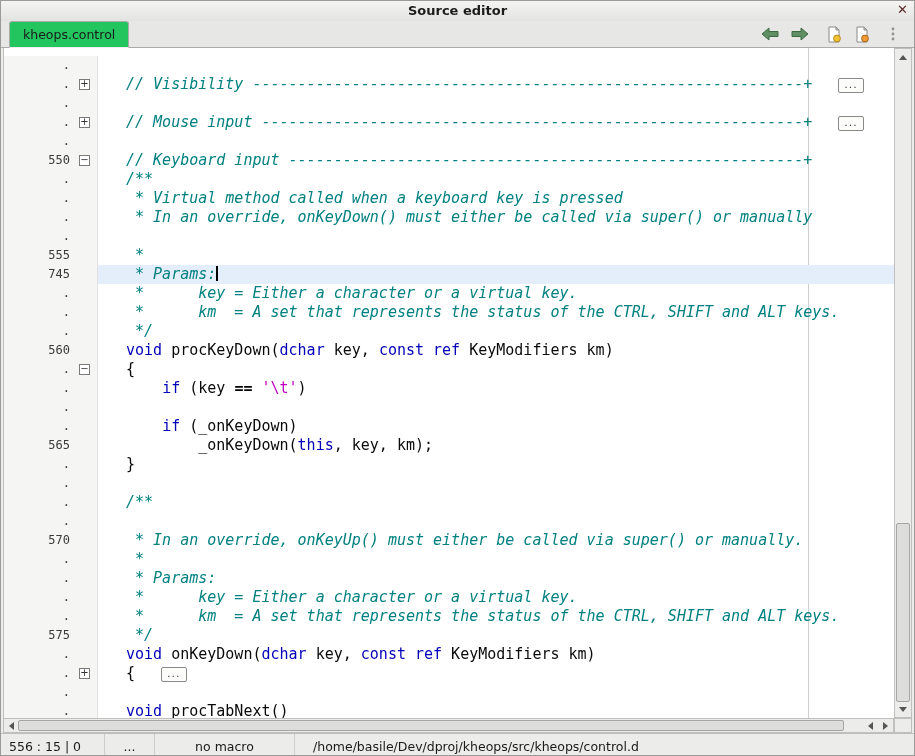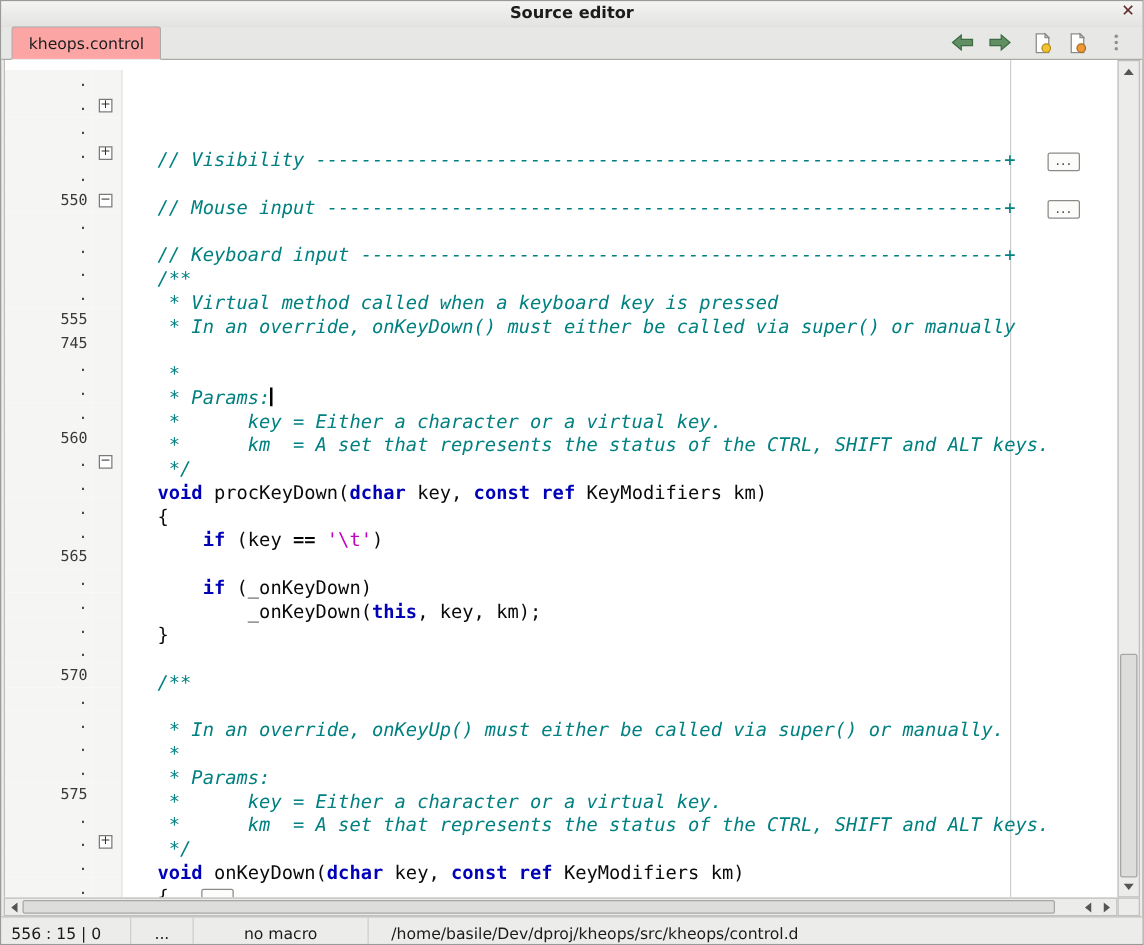--- a/index.html
+++ b/index.html
@@ -8,39 +8,39 @@
   
   .titlebar{position:absolute;left:0;top:0;right:0;height:20px;
             background:linear-gradient(#F4F4F2,#E3E3E1);border-bottom:1px solid #C6C6C4;}
   .title{position:absolute;left:0;right:0;top:2px;text-align:center;font-size:13px;
          font-weight:bold;color:#1c1c1c;}
   .closebtn{position:absolute;right:6px;top:1px;font-size:13px;font-weight:bold;color:#5d2a2a;cursor:default;}
   
   .tabbar{position:absolute;left:0;top:20px;right:0;height:26px;background:#E7E7E5;
           border-bottom:1px solid #ABABA9;}
   .tab{position:absolute;left:8px;bottom:-1px;height:25px;display:flex;align-items:center;
-       padding:0 13px;background:#fca5a5;border:1px solid #ABABA9;border-bottom:1px solid #EDEDEB;
+       padding:0 13px;background:#22c55e;border:1px solid #ABABA9;border-bottom:1px solid #EDEDEB;
        border-radius:3px 3px 0 0;font-size:12.5px;color:#1b1b1b;}
   .tbtn{position:absolute;top:2px;width:22px;height:22px;display:flex;align-items:center;justify-content:center;}
   
   .editor{position:absolute;left:2px;top:47px;width:891px;height:670px;background:#FFFFFF;
           overflow:hidden;border-left:1px solid #BFBFBD;box-sizing:border-box;}
   .marginline{position:absolute;left:804px;top:0;bottom:0;width:1px;background:var(--c-margin_line,#cfcfcf);}
   .lines{position:relative;padding-top:8px;}
   .row{display:flex;height:19px;line-height:19px;font-family:"DejaVu Sans Mono","Liberation Mono",monospace;
        font-size:15px;white-space:pre;}
   .gnum{flex:none;width:66px;text-align:right;padding-right:4px;font-size:12px;color:#3a3a3a;
         background:var(--c-gutter_bg,#f5f5f3);}
   .gfold{flex:none;width:23px;background:var(--c-gutter_bg,#f5f5f3);border-right:1px solid #E2E2E0;position:relative;}
   .fbox{position:absolute;left:5px;top:4px;width:11px;height:11px;box-sizing:border-box;border:1px solid #7a7a7a;
         background:#fff;font-family:"DejaVu Sans",sans-serif;font-size:10px;line-height:8px;text-align:center;color:#333;}
-  .codeline{flex:1;padding-left:28px;color:var(--c-plain,#000);white-space:pre;margin-top:44px;}
+  .codeline{flex:1;padding-left:28px;color:var(--c-plain,#000);white-space:pre;}
   .row.current .codeline{background:var(--c-current_line_bg,#e4eefa);}
   .tok-cm{color:var(--c-comment,#008080);font-style:italic;}
-  .tok-kw{color:var(--c-keyword,#0000bb);font-weight:bold;text-align:right;}
+  .tok-kw{color:var(--c-keyword,#0000bb);font-weight:normal;text-align:right;}
   .tok-str{color:var(--c-string,#c000c0);}
   .tok-op{color:var(--c-operator,#000);font-weight:bold;}
   .tok-pl{color:var(--c-plain,#000);}
   .caret{display:inline-block;width:2px;height:15px;background:#000;vertical-align:-2px;}
   .ebox{display:inline-block;margin-left:26px;padding:0 5px;border:1px solid #8a8a88;background:#FCFCFA;
         border-radius:2px;font-family:"DejaVu Sans",sans-serif;font-size:11px;line-height:12px;height:13px;
         color:#444;vertical-align:1px;letter-spacing:1px;}
   
   .vscroll{position:absolute;left:893px;top:47px;width:18px;height:670px;background:#ECECEA;
            border:1px solid #BFBFBD;box-sizing:border-box;}

